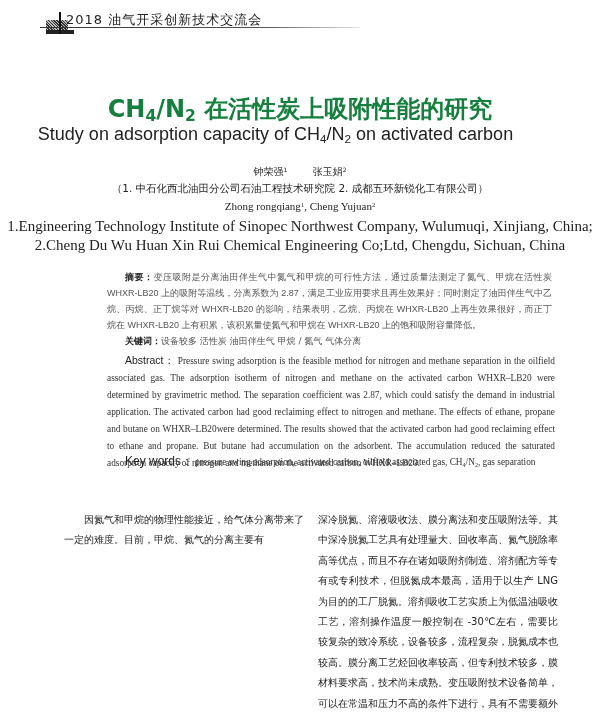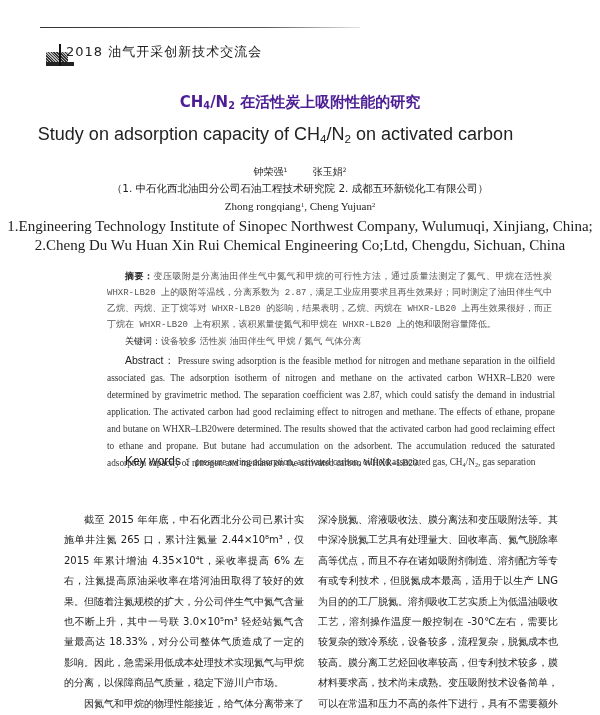--- a/index.html
+++ b/index.html
@@ -2,21 +2,21 @@
 <html><head>
 <meta charset="utf-8">
 <style>
   html, body { margin: 0; padding: 0; background: #ffffff; }
   body {
     width: 600px; height: 715px; overflow: hidden; position: relative;
     font-family: "DejaVu Serif", "Liberation Serif", serif;
     color: #1a1a1a;
   }
   .header {
-    position: absolute; left: 40px; top: 6px; width: 260px; height: 26px; margin-top: 32px;
+    position: absolute; left: 40px; top: 6px; width: 260px; height: 26px;
   }
   .header-mark {
     position: absolute; left: 6px; top: 14px; width: 22px; height: 10px;
     background: repeating-linear-gradient(45deg, #333 0 1px, #bbb 1px 2px);
   }
   .header-mark2 {
     position: absolute; left: 6px; top: 24px; width: 28px; height: 4px; background: #222;
   }
   .header-vline {
     position: absolute; left: 19px; top: 6px; width: 2px; height: 22px; background: #111;
@@ -24,48 +24,48 @@
   .header-title {
     position: absolute; left: 26px; top: 5px;
     font-family: "DejaVu Sans", sans-serif; font-size: 13px; letter-spacing: 1px; color: #222;
   }
   .header-rule {
     position: absolute; left: 40px; top: 27px; width: 320px; height: 1px;
     background: linear-gradient(to right, #333 0%, #555 70%, rgba(0,0,0,0.1) 100%);
   }
   .title-cn {
     position: absolute; left: 0; top: 93px; width: 600px; text-align: center;
-    font-family: "DejaVu Sans", sans-serif; font-weight: bold; font-size: 15px; color: #4c1d95;
+    font-family: "DejaVu Sans", sans-serif; font-weight: bold; font-size: 24px; color: #15803d;
   }
   .title-en {
     position: absolute; left: 0; top: 124px; width: 551px; text-align: center;
     font-family: "Liberation Sans", sans-serif; font-size: 18px; color: #222;
   }
   sub { font-size: 0.65em; vertical-align: -0.25em; line-height: 0; }
   sup { font-size: 0.6em; vertical-align: 0.5em; line-height: 0; }
   .center-line {
     position: absolute; left: 0; width: 600px; text-align: center; font-size: 11px; color: #222;
   }
   .authors-cn { top: 165px; font-family: "DejaVu Sans", sans-serif; font-size: 10px; }
   .affil-cn { top: 182px; font-family: "DejaVu Sans", sans-serif; font-weight: normal; font-size: 10.5px; }
   .authors-en { top: 200px; font-family: "Liberation Serif", serif; font-size: 11px; }
   .affil-en1 { top: 218px; font-family: "Liberation Serif", serif; font-size: 15px; }
   .affil-en2 { top: 237px; font-family: "Liberation Serif", serif; font-size: 15px; }
 
   .abstract-cn {
     position: absolute; left: 107px; top: 269px; width: 445px;
-    font-family: Liberation Mono, monospace; font-size: 9px; line-height: 16px; color: #555;
+    font-family: Liberation Sans, sans-serif; font-size: 9px; line-height: 16px; color: #555;
     text-indent: 18px; text-align: justify;
   }
   .abstract-cn .label { color: #222; font-weight: bold; }
   .keywords-cn {
     position: absolute; left: 125px; top: 335px; width: 430px;
     font-family: "DejaVu Sans", sans-serif; font-size: 9px; color: #555;
   }
-  .keywords-cn .label { color: #222; }
+  .keywords-cn .label { color: #222; font-weight: bold; }
   .abstract-en {
     position: absolute; left: 107px; top: 352px; width: 448px;
     font-family: "Liberation Serif", serif; font-size: 9.3px; line-height: 17px; color: #333;
     text-indent: 18px; text-align: justify;
   }
   .abstract-en .label {
     font-family: "Liberation Sans", sans-serif; font-size: 10.5px; color: #222;
   }
   .keywords-en {
     position: absolute; left: 125px; top: 453px; width: 440px;
@@ -112,19 +112,18 @@
 
 <div class="abstract-cn"><span class="label">摘要：</span><span>变压吸附是分离油田伴生气中氮气和甲烷的可行性方法，通过质量法测定了氮气、甲烷在活性炭 WHXR-LB20 上的吸附等温线，分离系数为 2.87，满足工业应用要求且再生效果好；同时测定了油田伴生气中乙烷、丙烷、正丁烷等对 WHXR-LB20 的影响，结果表明，乙烷、丙烷在 WHXR-LB20 上再生效果很好，而正丁烷在 WHXR-LB20 上有积累，该积累量使氮气和甲烷在 WHXR-LB20 上的饱和吸附容量降低。</span></div>
 
 <div class="keywords-cn"><span class="label">关键词：</span><span>设备较多    活性炭    油田伴生气    甲烷 / 氮气    气体分离</span></div>
 
 <div class="abstract-en"><span class="label">Abstract：</span> <span>Pressure swing adsorption is the feasible method for nitrogen and methane separation in the oilfield associated gas. The adsorption isotherm of nitrogen and methane on the activated carbon WHXR–LB20 were determined by gravimetric method. The separation coefficient was 2.87, which could satisfy the demand in industrial application. The activated carbon had good reclaiming effect to nitrogen and methane. The effects of ethane, propane and butane on WHXR–LB20were determined. The results showed that the activated carbon had good reclaiming effect to ethane and propane. But butane had accumulation on the adsorbent. The accumulation reduced the saturated adsorption capacity of nitrogen and methane on the activated carbon WHXR–LB20.</span></div>
 
 <div class="keywords-en"><span class="label">Key words：</span> <span>pressure swing adsorption, activated carbon, oilfield associated gas, CH</span><sub>4</sub><span>/N</span><sub>2</sub><span>, gas separation</span></div>
 
 <div class="col col-left">
-  <p class="indent">截至 2015 年年底，中石化西北分公司已累计实施单井注氮 265 口，累计注氮量 2.44×10⁸m³，仅 2015 年累计增油 4.35×10⁴t，采收率提高 6% 左右，注氮提高原油采收率在塔河油田取得了较好的效果。但随着注氮规模的扩大，分公司伴生气中氮气含量也不断上升，其中一号联 3.0×10⁵m³ 轻烃站氮气含量最高达 18.33%，对分公司整体气质造成了一定的影响。因此，急需采用低成本处理技术实现氮气与甲烷的分离，以保障商品气质量，稳定下游川户市场。</p>
   <p class="indent">因氮气和甲烷的物理性能接近，给气体分离带来了一定的难度。目前，甲烷、氮气的分离主要有</p>
 </div>
 
 <div class="col col-right">
   <p>深冷脱氮、溶液吸收法、膜分离法和变压吸附法等。其中深冷脱氮工艺具有处理量大、回收率高、氮气脱除率高等优点，而且不存在诸如吸附剂制造、溶剂配方等专有或专利技术，但脱氮成本最高，适用于以生产 LNG 为目的的工厂脱氮。溶剂吸收工艺实质上为低温油吸收工艺，溶剂操作温度一般控制在 -30℃左右，需要比较复杂的致冷系统，设备较多，流程复杂，脱氮成本也较高。膜分离工艺烃回收率较高，但专利技术较多，膜材料要求高，技术尚未成熟。变压吸附技术设备简单，可以在常温和压力不高的条件下进行，具有不需要额外提供热源或冷</p>
 </div>
 
 </body></html>

